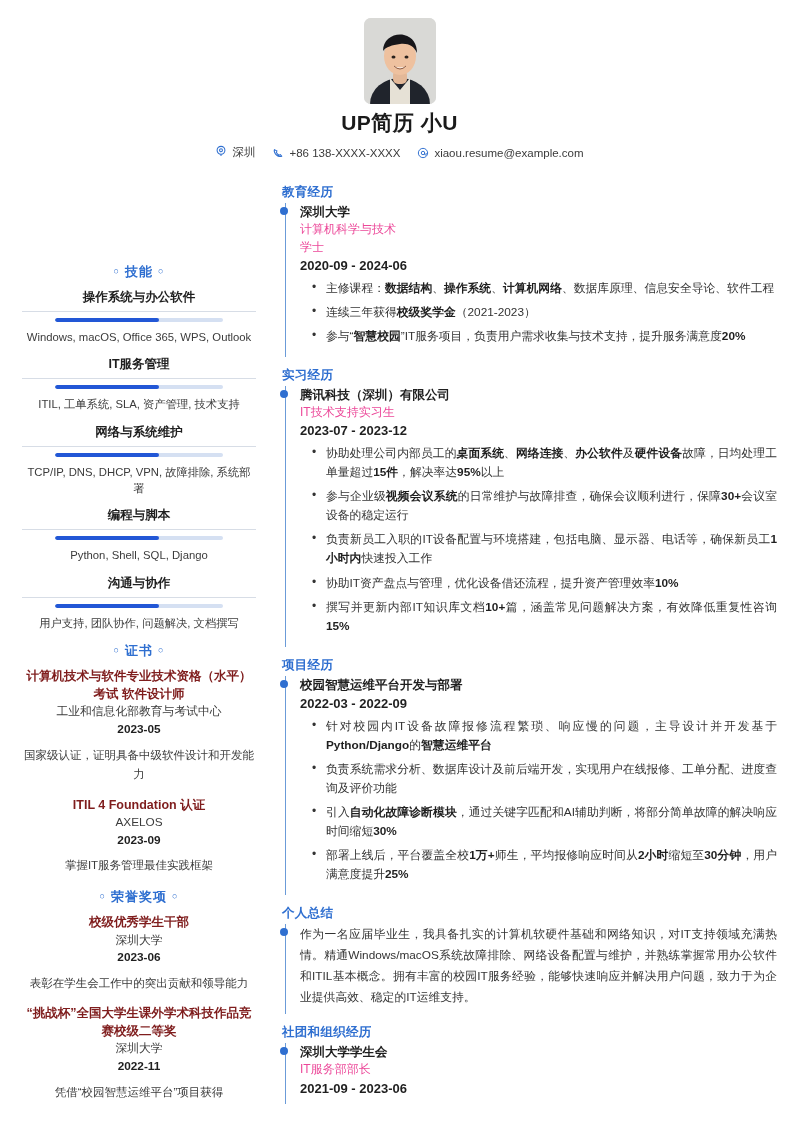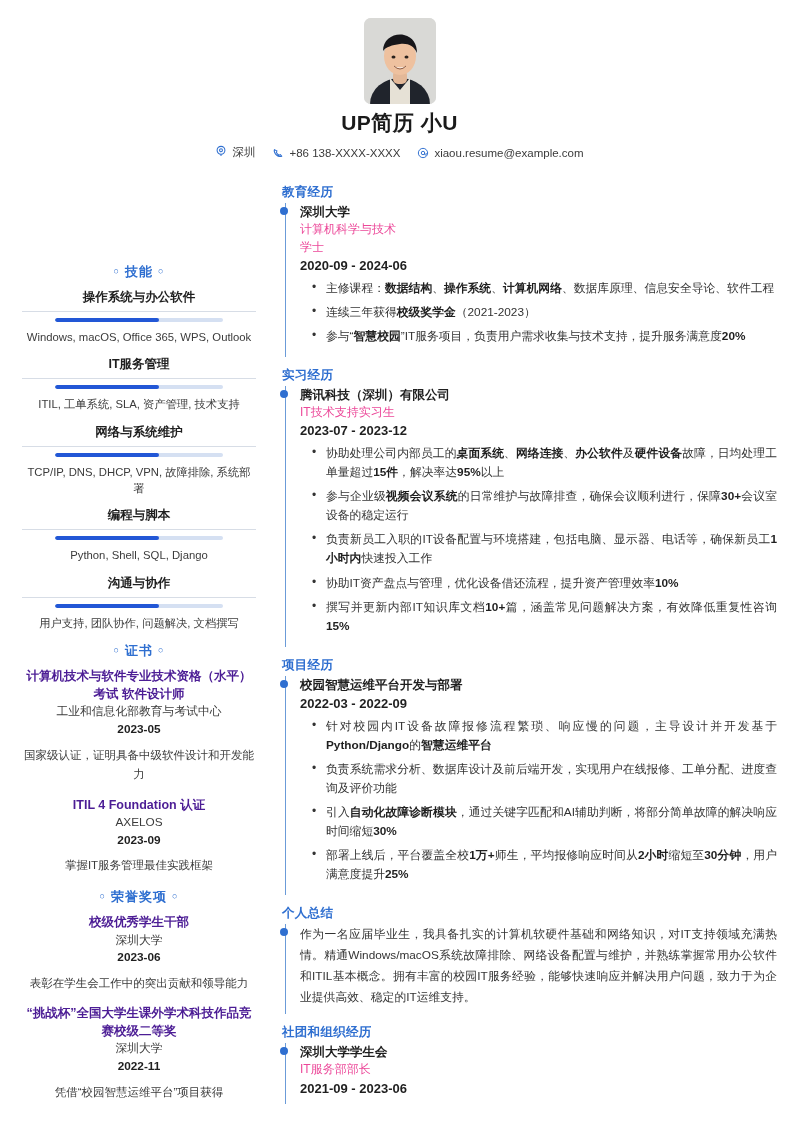--- a/index.html
+++ b/index.html
@@ -132,21 +132,21 @@
     text-align: center;
     font-size: 11.3px;
     color: #3b3b3b;
     line-height: 1.45;
   }
 
   .cert-block, .award-block { margin-bottom: 12px; text-align: center; }
   .cert-title {
     font-size: 12.5px;
     font-weight: bold;
-    color: #4c1d95;
+    color: #7f1d1d;
     line-height: 1.4;
   }
   .cert-org {
     font-size: 11.8px;
     color: #3b3b3b;
     line-height: 1.5;
   }
   .cert-date {
     font-size: 11.8px;
     font-weight: bold;

